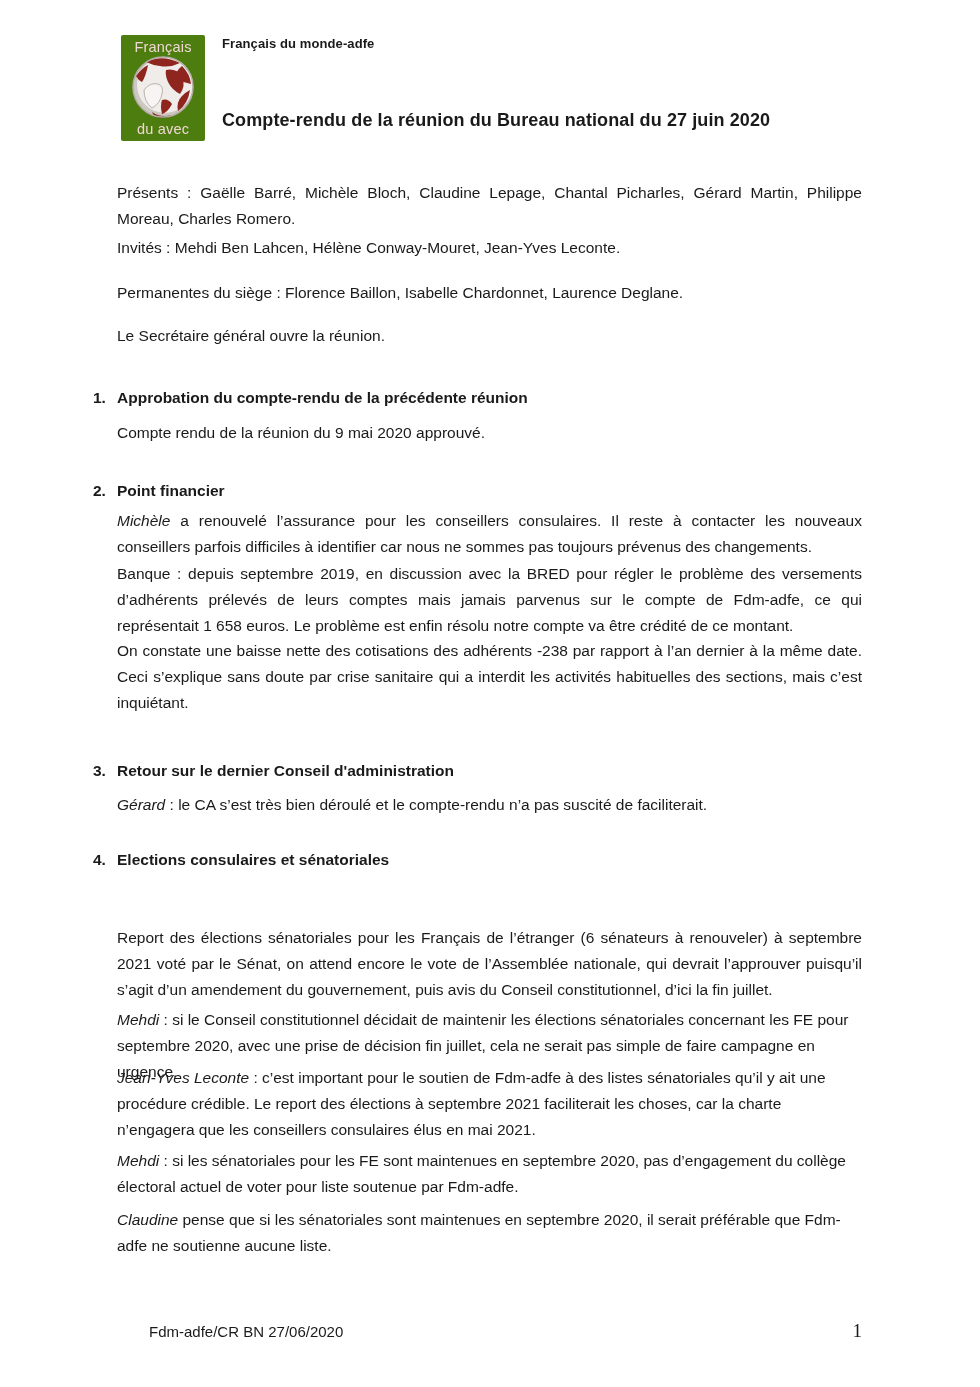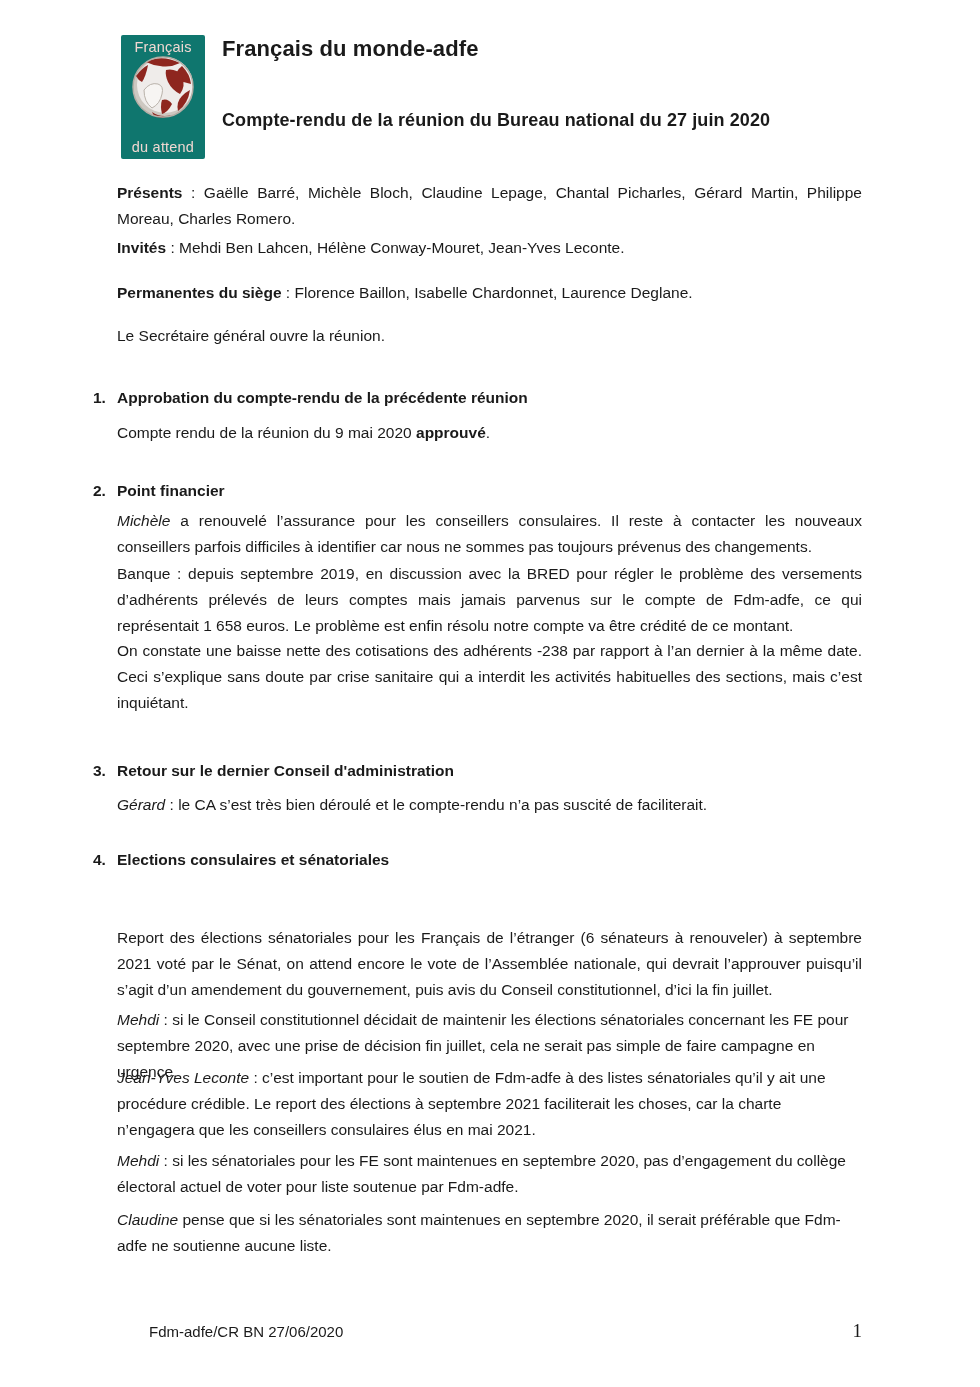--- a/index.html
+++ b/index.html
@@ -5,42 +5,42 @@
   html,body{margin:0;padding:0;}
   body{
     width:980px;height:1387px;background:#ffffff;position:relative;
     font-family:"Liberation Sans", sans-serif;color:#1a1a1a;
     -webkit-font-smoothing:antialiased;
   }
   .page{position:absolute;inset:0;width:980px;height:1387px;background:#fff;overflow:hidden;}
 
   
   .logo{
-    position:absolute;left:121px;top:35px;width:84px;height:124px;
-    background:#0f766e;border-radius:2px;
+    position:absolute;left:121px;top:35px;width:84px;height:106px;
+    background:#4d7c0f;border-radius:2px;
   }
   .logo .ltxt{
     position:absolute;left:0;width:100%;text-align:center;
     color:#f0d8d2;font-size:14.5px;font-weight:400;letter-spacing:.2px;
   }
   .logo .ltop{top:4px;}
   .logo .lbottom{bottom:4px;}
   .logo svg{position:absolute;left:11px;top:21px;}
 
   
-  .org-title{position:absolute;left:222px;top:36px;font-size:22px;font-weight:700;letter-spacing:.1px;}
+  .org-title{position:absolute;left:222px;top:36px;font-size:13px;font-weight:700;letter-spacing:.1px;}
   .doc-title{position:absolute;left:222px;top:94px;font-size:18px;font-weight:700;letter-spacing:.1px;margin-top:16px;}
 
   
   .para{
     position:absolute;left:117px;width:745px;
     font-size:15.5px;line-height:26px;margin:0;
   }
   .j{text-align:justify;}
-  .para b{font-weight:700;}
+  .para b{font-weight:400;}
   .para i{font-style:italic;}
 
   
   .heading{
     position:absolute;left:93px;width:769px;
     font-size:15.5px;line-height:26px;font-weight:700;margin:0;
     display:flex;
   }
   .heading .num{display:inline-block;width:24px;flex:0 0 24px;}
 
@@ -65,21 +65,21 @@
       <path d="M14 6 Q30 -2 48 7 Q38 12 28 10 Q20 9 14 6 Z" fill="#8e261f"></path>
       <path d="M4 20 Q10 12 16 9 Q14 20 10 26 Q6 24 4 20 Z" fill="#8e261f"></path>
       <path d="M50 10 Q58 18 59 28 L44 24 Q42 16 50 10 Z" fill="#8e261f"></path>
       <path d="M34 14 Q44 12 50 20 Q54 30 48 38 Q40 34 36 26 Q33 19 34 14 Z" fill="#8e261f"></path>
       <path d="M58 34 Q56 48 46 55 Q44 46 50 40 Q54 36 58 34 Z" fill="#8e261f"></path>
       <path d="M12 34 Q18 26 26 28 Q32 30 30 38 Q28 48 20 52 Q12 46 12 34 Z" fill="#f7f5f3" stroke="#b9b2aa" stroke-width="1"></path>
       <path d="M30 44 Q36 42 40 48 Q36 56 30 58 Q28 50 30 44 Z" fill="#8e261f"></path>
       <path d="M20 56 Q28 62 40 59 Q30 64 22 60 Z" fill="#8e261f"></path>
       <circle cx="31" cy="31" r="30" fill="none" stroke="#b5aea6" stroke-width="1.5"></circle>
     </svg>
-    <div class="ltxt lbottom">du attend</div>
+    <div class="ltxt lbottom">du avec</div>
   </div>
 
   <div class="org-title">Français du monde-adfe</div>
   <div class="doc-title">Compte-rendu de la réunion du Bureau national du 27 juin 2020</div>
 
   <p class="para j" style="top:180px;"><b>Présents</b><span> : Gaëlle Barré, Michèle Bloch, Claudine Lepage, Chantal Picharles, Gérard Martin, Philippe Moreau, Charles Romero.</span></p>
 
   <p class="para" style="top:235px;"><b>Invités</b><span> : Mehdi Ben Lahcen, Hélène Conway-Mouret, Jean-Yves Leconte.</span></p>
 
   <p class="para" style="top:280px;"><b>Permanentes du siège</b><span> : Florence Baillon, Isabelle Chardonnet, Laurence Deglane.</span></p>

